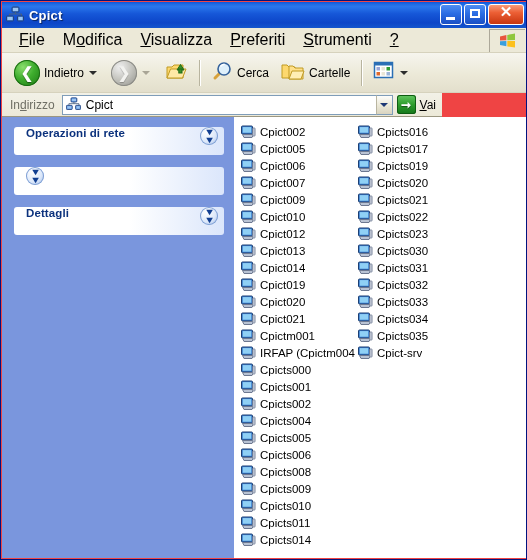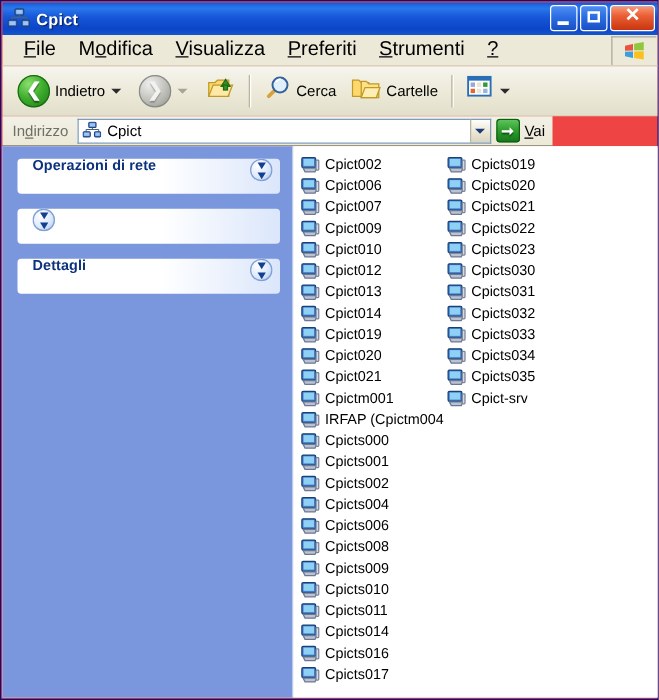--- a/index.html
+++ b/index.html
@@ -538,20 +538,29 @@
               </svg></span>
             <span class="file-name">Cpict002</span>
           </div>
           <div class="file-item">
             <span class="file-icon"><svg width="16" height="16" viewBox="0 0 16 16">
                 <rect x="1.5" y="2" width="11" height="8" rx="1" fill="#3c7fd0" stroke="#1c3f73"></rect>
                 <rect x="2.8" y="3.1" width="8.4" height="5.6" fill="#8fd0f5"></rect>
                 <path d="M2.5 10.5 L13.5 10.5 L12 13.5 L4 13.5 Z" fill="#b9c3d4" stroke="#6d7890"></path>
                 <rect x="12.8" y="4" width="2.2" height="8" rx="0.6" fill="#d5dbe6" stroke="#78839a"></rect>
               </svg></span>
+            <span class="file-name">Cpict005</span>
+          </div>
+          <div class="file-item">
+            <span class="file-icon"><svg width="16" height="16" viewBox="0 0 16 16">
+                <rect x="1.5" y="2" width="11" height="8" rx="1" fill="#3c7fd0" stroke="#1c3f73"></rect>
+                <rect x="2.8" y="3.1" width="8.4" height="5.6" fill="#8fd0f5"></rect>
+                <path d="M2.5 10.5 L13.5 10.5 L12 13.5 L4 13.5 Z" fill="#b9c3d4" stroke="#6d7890"></path>
+                <rect x="12.8" y="4" width="2.2" height="8" rx="0.6" fill="#d5dbe6" stroke="#78839a"></rect>
+              </svg></span>
             <span class="file-name">Cpict006</span>
           </div>
           <div class="file-item">
             <span class="file-icon"><svg width="16" height="16" viewBox="0 0 16 16">
                 <rect x="1.5" y="2" width="11" height="8" rx="1" fill="#3c7fd0" stroke="#1c3f73"></rect>
                 <rect x="2.8" y="3.1" width="8.4" height="5.6" fill="#8fd0f5"></rect>
                 <path d="M2.5 10.5 L13.5 10.5 L12 13.5 L4 13.5 Z" fill="#b9c3d4" stroke="#6d7890"></path>
                 <rect x="12.8" y="4" width="2.2" height="8" rx="0.6" fill="#d5dbe6" stroke="#78839a"></rect>
               </svg></span>
             <span class="file-name">Cpict007</span>
@@ -674,20 +683,29 @@
             <span class="file-name">Cpicts002</span>
           </div>
           <div class="file-item">
             <span class="file-icon"><svg width="16" height="16" viewBox="0 0 16 16">
                 <rect x="1.5" y="2" width="11" height="8" rx="1" fill="#3c7fd0" stroke="#1c3f73"></rect>
                 <rect x="2.8" y="3.1" width="8.4" height="5.6" fill="#8fd0f5"></rect>
                 <path d="M2.5 10.5 L13.5 10.5 L12 13.5 L4 13.5 Z" fill="#b9c3d4" stroke="#6d7890"></path>
                 <rect x="12.8" y="4" width="2.2" height="8" rx="0.6" fill="#d5dbe6" stroke="#78839a"></rect>
               </svg></span>
             <span class="file-name">Cpicts004</span>
+          </div>
+          <div class="file-item">
+            <span class="file-icon"><svg width="16" height="16" viewBox="0 0 16 16">
+                <rect x="1.5" y="2" width="11" height="8" rx="1" fill="#3c7fd0" stroke="#1c3f73"></rect>
+                <rect x="2.8" y="3.1" width="8.4" height="5.6" fill="#8fd0f5"></rect>
+                <path d="M2.5 10.5 L13.5 10.5 L12 13.5 L4 13.5 Z" fill="#b9c3d4" stroke="#6d7890"></path>
+                <rect x="12.8" y="4" width="2.2" height="8" rx="0.6" fill="#d5dbe6" stroke="#78839a"></rect>
+              </svg></span>
+            <span class="file-name">Cpicts005</span>
           </div>
           <div class="file-item">
             <span class="file-icon"><svg width="16" height="16" viewBox="0 0 16 16">
                 <rect x="1.5" y="2" width="11" height="8" rx="1" fill="#3c7fd0" stroke="#1c3f73"></rect>
                 <rect x="2.8" y="3.1" width="8.4" height="5.6" fill="#8fd0f5"></rect>
                 <path d="M2.5 10.5 L13.5 10.5 L12 13.5 L4 13.5 Z" fill="#b9c3d4" stroke="#6d7890"></path>
                 <rect x="12.8" y="4" width="2.2" height="8" rx="0.6" fill="#d5dbe6" stroke="#78839a"></rect>
               </svg></span>
             <span class="file-name">Cpicts006</span>
           </div>

